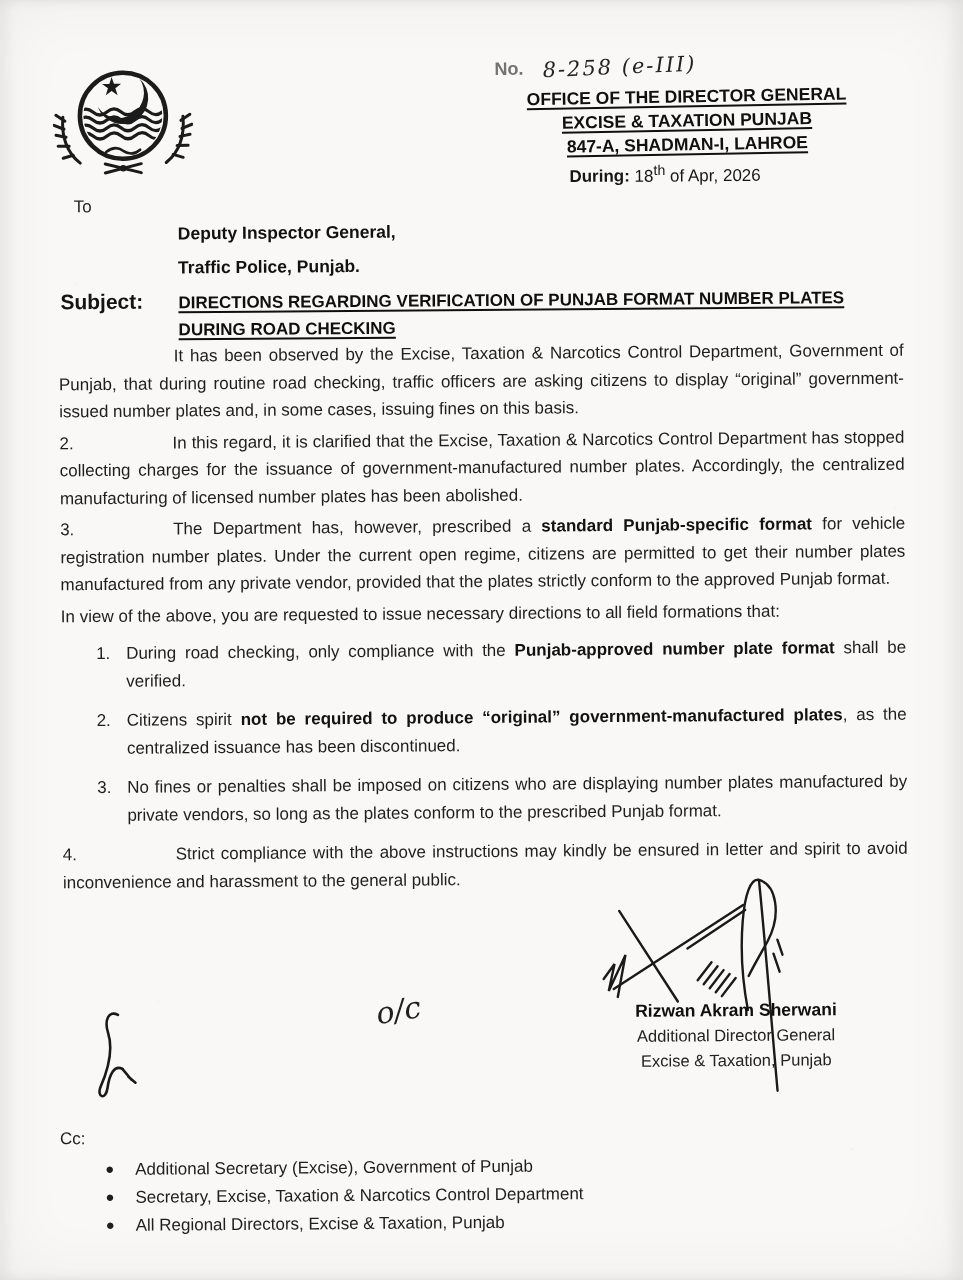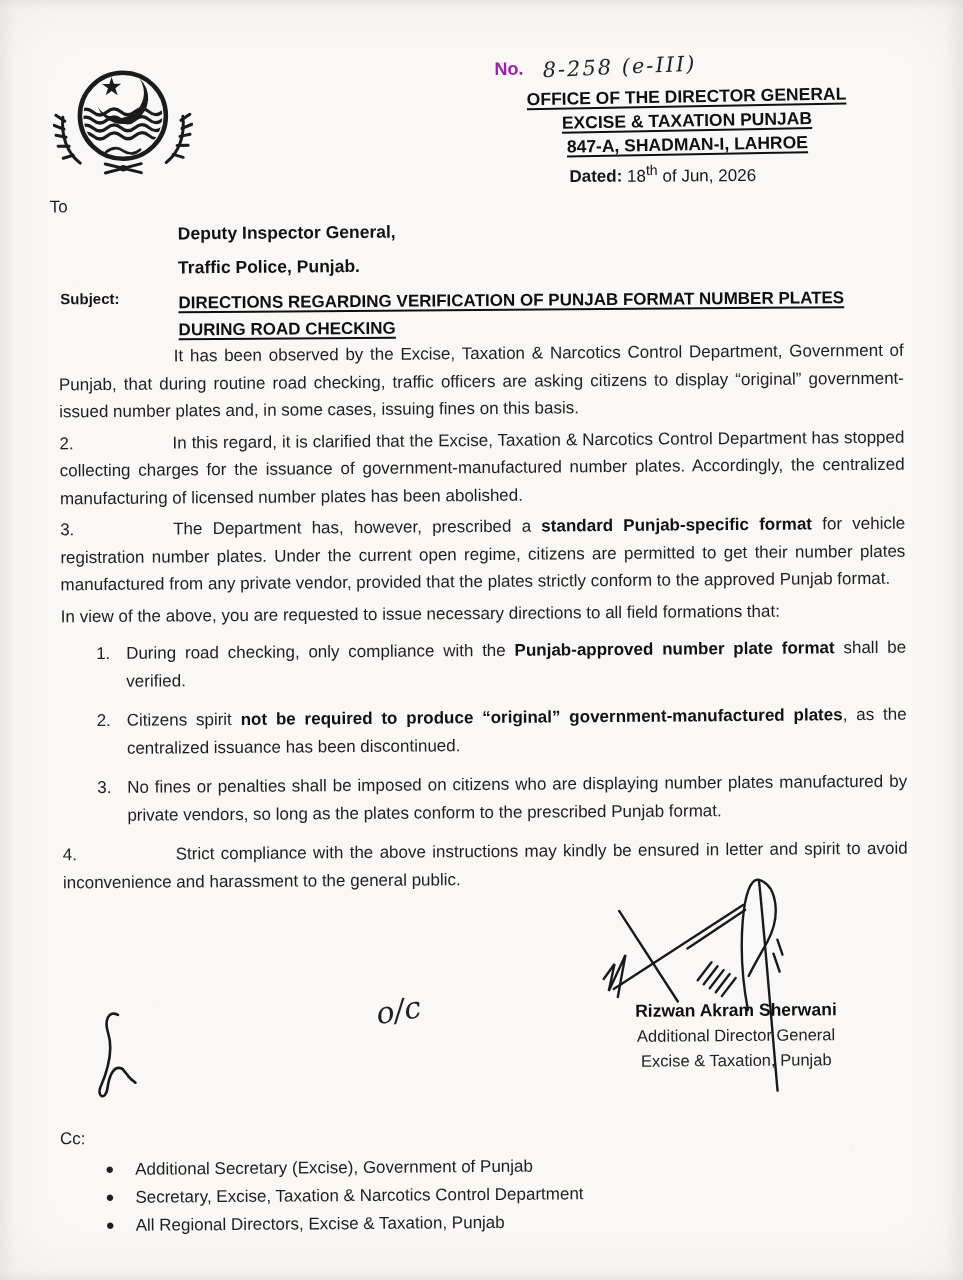--- a/index.html
+++ b/index.html
@@ -19,32 +19,32 @@
   .noise{position:absolute;inset:0;pointer-events:none;opacity:.5;
     background:
       radial-gradient(circle at 8% 22%, rgba(0,0,0,.035) 0 1px, transparent 2px),
       radial-gradient(circle at 93% 40%, rgba(0,0,0,.04) 0 1px, transparent 2px),
       radial-gradient(circle at 16% 78%, rgba(0,0,0,.035) 0 1px, transparent 2px),
       radial-gradient(circle at 70% 12%, rgba(0,0,0,.03) 0 1px, transparent 2px),
       radial-gradient(circle at 88% 90%, rgba(0,0,0,.045) 0 1px, transparent 2px);
   }
   .crest{position:absolute;left:56px;top:62px;width:140px;height:124px;}
   .ref-line{position:absolute;left:498px;top:56px;font-size:18px;white-space:nowrap;}
-  .ref-label{font-weight:bold;color:#a21caf;}
+  .ref-label{font-weight:bold;color:#737373;}
   .ref-hand{font-family:"DejaVu Serif", serif;font-style:italic;font-size:21px;
     display:inline-block;transform:rotate(-2deg);margin-left:14px;letter-spacing:2px;color:#232323;}
   .office-block{position:absolute;left:500px;top:86px;width:380px;text-align:center;
     font-weight:bold;font-size:17.5px;line-height:24px;color:#101010;transform:rotate(-0.6deg);}
   .office-block span{text-decoration:underline;text-underline-offset:3px;text-decoration-thickness:2px;}
   .dated-line{position:absolute;left:572px;top:163px;font-size:17px;color:#161616;}
   .dated-label{font-weight:bold;}
-  .to-label{position:absolute;left:52px;top:194px;font-size:17px;}
+  .to-label{position:absolute;left:76px;top:194px;font-size:17px;}
   .addressee{position:absolute;left:180px;top:214px;font-weight:bold;font-size:17.5px;line-height:34px;color:#121212;}
   .subject-row{position:absolute;left:62px;top:287px;display:flex;width:845px;}
-  .subject-label{font-weight:bold;font-size:15px;width:118px;flex:0 0 118px;color:#141414;}
+  .subject-label{font-weight:bold;font-size:21px;width:118px;flex:0 0 118px;color:#141414;}
   .subject-text{font-weight:bold;font-size:17px;line-height:27px;width:670px;color:#0f0f0f;
     text-decoration:underline;text-underline-offset:3px;text-decoration-thickness:2px;}
   .body{position:absolute;left:60px;top:340px;width:845px;font-size:17px;line-height:27.5px;text-align:justify;}
   .body p{margin:0 0 4px;}
   .p-indent{text-indent:115px;}
   .pnum{display:inline-block;min-width:16px;}
   .ptab{display:inline-block;width:97px;}
   .intro{margin:0 0 10px !important;text-align:left;}
   .directive{position:relative;padding-left:65px;margin:0 0 12px;}
   .dnum{position:absolute;left:35px;top:0;}
@@ -99,22 +99,22 @@
       <span class="ref-hand">8-258 (e-III)</span>
     </div>
 
     <div class="office-block">
       <div><span>OFFICE OF THE DIRECTOR GENERAL</span></div>
       <div><span>EXCISE &amp; TAXATION PUNJAB</span></div>
       <div><span>847-A, SHADMAN-I, LAHROE</span></div>
     </div>
 
     <div class="dated-line">
-      <span class="dated-label">Dated:</span>
-      <span><span>18</span><sup>th</sup><span> of Jun, 2026</span></span>
+      <span class="dated-label">During:</span>
+      <span><span>18</span><sup>th</sup><span> of Apr, 2026</span></span>
     </div>
 
     <div class="to-label">To</div>
     <div class="addressee">
       <div>Deputy Inspector General,</div>
       <div>Traffic Police, Punjab.</div>
     </div>
 
     <div class="subject-row">
       <div class="subject-label">Subject:</div>

